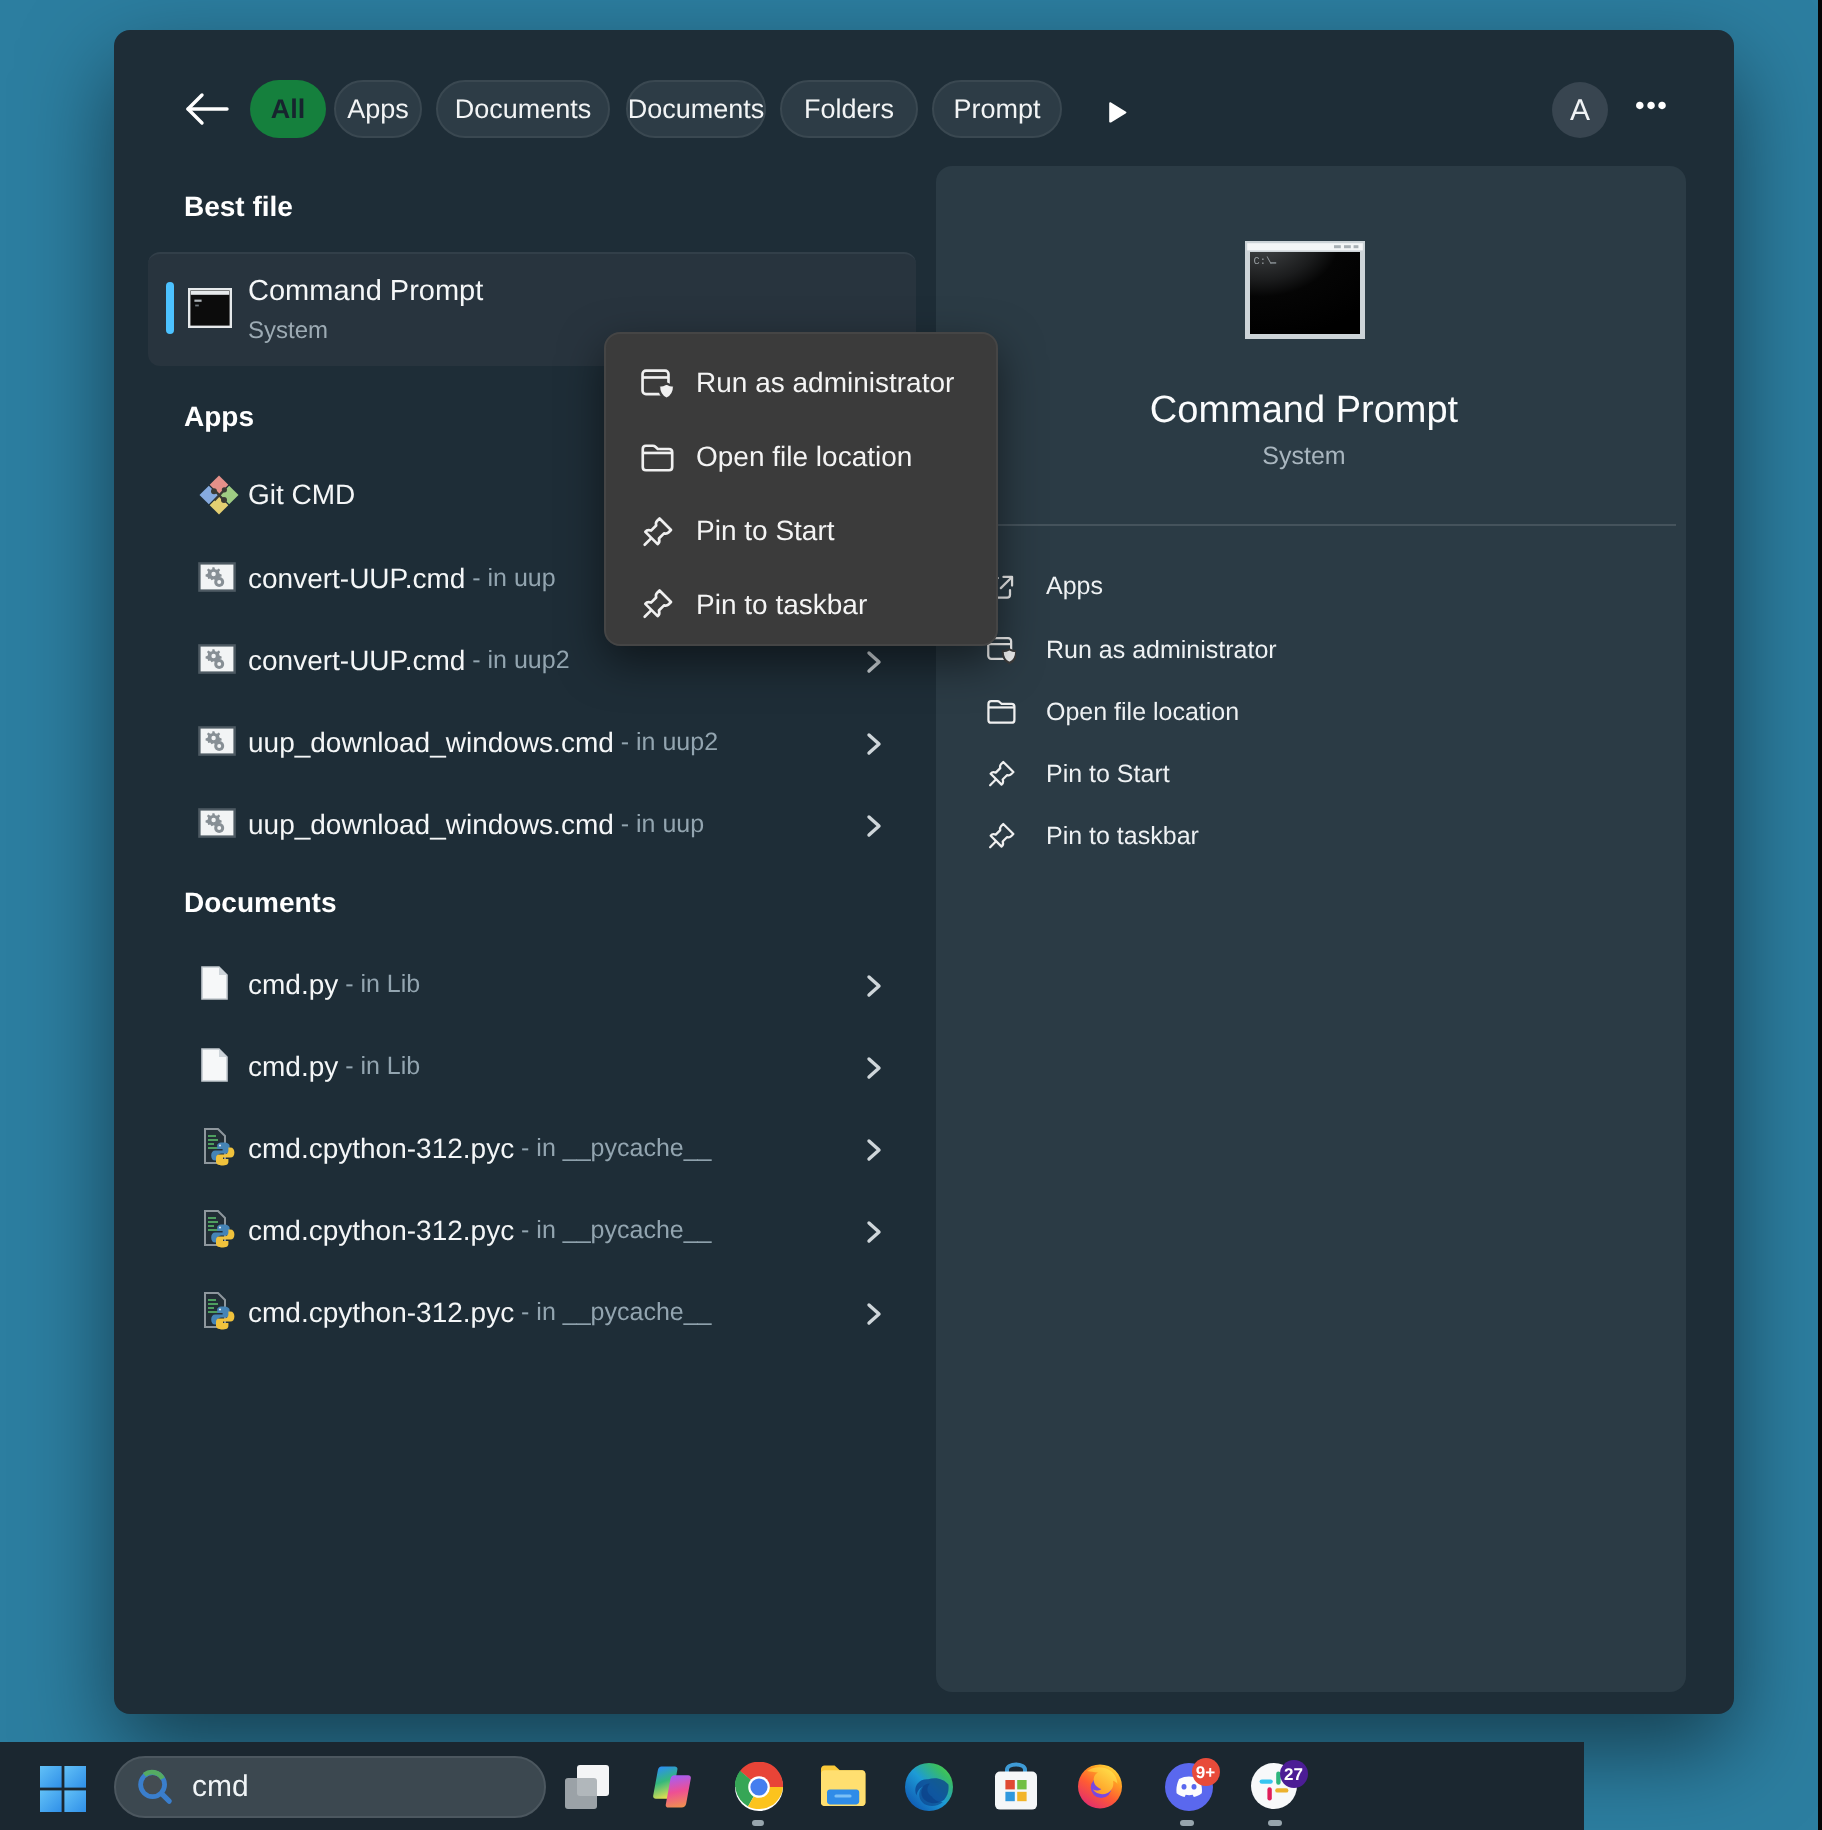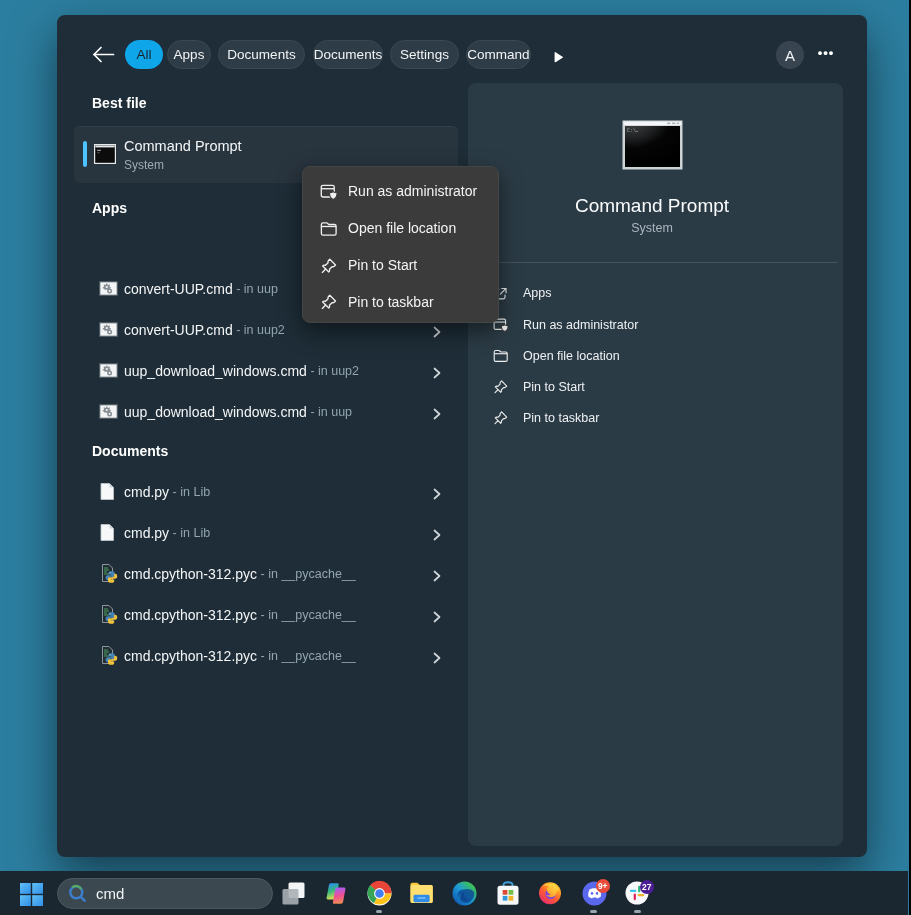--- a/index.html
+++ b/index.html
@@ -1,21 +1,21 @@
 <!DOCTYPE html>
 <html><head><meta charset="utf-8">
 <style>
 *{margin:0;padding:0;box-sizing:border-box}
 html,body{width:911px;height:915px;overflow:hidden}
 body{position:relative;background:#2c7ea0;font-family:"Liberation Sans",sans-serif;-webkit-font-smoothing:antialiased}
 .abs{position:absolute}
 .panel{position:absolute;left:57px;top:15px;width:810px;height:842px;border-radius:8px;overflow:hidden;background:#1e2d37;box-shadow:0 18px 45px rgba(0,0,0,0.5)}
 .rcol{position:absolute;left:410.5px;top:68px;width:375.5px;height:763px;background:#2b3b45;border-radius:8px}
 .pill{position:absolute;top:25px;height:29px;border-radius:15px;background:#2d3c46;color:#f2f4f5;border:1px solid #3a4851;font-size:13.5px;display:flex;align-items:center;justify-content:center}
-.pill.sel{background:#0ea5e9;color:#17242e;font-weight:400;border:none}
+.pill.sel{background:#15803d;color:#17242e;font-weight:700;border:none}
 .hdr{position:absolute;left:35px;color:#fff;font-size:14px;font-weight:700}
 .row{position:absolute;left:17px;width:384px;height:40px;display:flex;align-items:center}
 .ric{width:25px;margin-left:25px;flex:0 0 25px;display:flex;align-items:center}
 .rt{color:#f4f6f7;font-size:14px;white-space:pre}
 .rs{color:#93a5b0;font-size:12.5px;white-space:pre}
 .chev{position:absolute;right:17px;top:14px}
 .act{position:absolute;left:429px;height:26px;display:flex;align-items:center;color:#eef1f3;font-size:12.5px}
 .act .i{width:37px;flex:0 0 37px;display:flex;align-items:center;padding-left:7px}
 .mrow{position:absolute;left:0;width:197px;height:37px;display:flex;align-items:center;color:#f4f4f4;font-size:14px}
 .mrow .i{width:45px;flex:0 0 45px;display:flex;align-items:center;padding-left:17px}
@@ -27,40 +27,61 @@
 <div class="abs" style="left:35px;top:31px"><svg width="23" height="17" viewBox="0 0 23 17">
 <g stroke="#ffffff" stroke-width="1.7" fill="none" stroke-linecap="round" stroke-linejoin="round">
 <path d="M21.5 8.5 H2"></path>
           <path d="M9 1.5 L2 8.5 L9 15.5"></path>
 </g>
 </svg></div>
 <div class="pill sel" style="left:68px;width:38px">All</div>
 <div class="pill" style="left:110px;width:44px">Apps</div>
 <div class="pill" style="left:161px;width:87px">Documents</div>
 <div class="pill" style="left:256px;width:70px">Documents</div>
-<div class="pill" style="left:333px;width:69px">Settings</div>
-<div class="pill" style="left:409px;width:65px">Command</div>
+<div class="pill" style="left:333px;width:69px">Folders</div>
+<div class="pill" style="left:409px;width:65px">Prompt</div>
 <div class="abs" style="left:497px;top:34px"><svg width="10" height="12" viewBox="0 0 10 12">
         <path d="M1.5 1.2 L9 5.9 c0.3 0.2 0.3 0.5 0 0.7 L1.5 11.2 c-0.4 0.25-0.9 0-0.9-0.5 V1.7 c0-0.5 0.5-0.75 0.9-0.5 z" fill="#fff"></path>
       </svg></div>
 <div class="abs" style="left:719px;top:26px;width:28px;height:28px;border-radius:50%;background:#384550;color:#f0f3f5;font-size:15px;display:flex;align-items:center;justify-content:center">A</div>
 <div class="abs" style="left:757px;top:30px;width:24px;color:#fff;font-size:13px;letter-spacing:1px;text-align:center;font-weight:700">•••</div>
 <div class="hdr" style="top:80px">Best file</div>
 <div class="abs" style="left:17px;top:111px;width:384px;height:57px;border-radius:6px;background:#28343e;border-top:1px solid #323f49">
 <div class="abs" style="left:9px;top:14px;width:3.5px;height:26px;border-radius:2px;background:#4cc2ff"></div>
 <div class="abs" style="left:20px;top:17px"><svg width="22" height="20" viewBox="0 0 22 20">
 <rect x="0.6" y="0.6" width="20.8" height="18.8" fill="#0c0c0c" stroke="#e6e9eb" stroke-width="1.2"></rect>
 <rect x="1.4" y="1.4" width="19.2" height="2" fill="#e6e9eb"></rect>
 <rect x="3.2" y="5.8" width="3.6" height="1.1" fill="#aeb4b8"></rect>
 <rect x="3.6" y="8.3" width="1.8" height="0.9" fill="#70787d"></rect>
 </svg></div>
 <div class="abs" style="left:50px;top:11px;color:#f5f7f8;font-size:14.5px">Command Prompt</div>
 <div class="abs" style="left:50px;top:31px;color:#9dabb4;font-size:12px">System</div>
 </div>
 <div class="hdr" style="top:185px">Apps</div>
+<div class="row" style="top:212px">
+      <span class="ric">
+        <svg width="21" height="21" viewBox="0 0 21 21">
+<g transform="rotate(45 10.5 10.5)">
+<rect x="3.6" y="3.6" width="6.6" height="6.6" fill="#e49089"></rect>
+<rect x="10.8" y="3.6" width="6.6" height="6.6" fill="#9fcc83"></rect>
+<rect x="3.6" y="10.8" width="6.6" height="6.6" fill="#86aade"></rect>
+<rect x="10.8" y="10.8" width="6.6" height="6.6" fill="#e3cf72"></rect>
+</g>
+<g stroke="#3a3a34" stroke-width="1.1" fill="none">
+<path d="M8.2 13.2 L12.6 8.6"></path>
+            <path d="M9.2 9.0 L12.4 12.6"></path>
+</g>
+<circle cx="8" cy="8.6" r="1.5" fill="#3a3a34"></circle>
+<circle cx="13" cy="13" r="1.5" fill="#3a3a34"></circle>
+<circle cx="13.2" cy="7.9" r="1.3" fill="#3a3a34"></circle>
+</svg>
+      </span>
+      <span class="rt">Git CMD</span>
+      <span class="rs"></span>
+    </div>
 <div class="row" style="top:253.5px">
       <span class="ric">
         <svg width="19" height="17" viewBox="0 0 19 17">
 <rect x="0.7" y="1.7" width="17.6" height="13.6" fill="#f2f4f5" stroke="#4e5a63" stroke-width="1.2"></rect>
 <g fill="#878f95">
 <path d="M7.2 3.6 l1 0 .3 1 1 .3 .9-.6 .7.7-.6.9 .3 1 1 .3 0 1-1 .3-.3 1-1-.2-.7.8-1-.5-1 .5-.7-.8-1 .2-.3-1-1-.3 0-1 1-.3 .3-1-.6-.9 .7-.7 .9.6 1-.3z"></path>
 <circle cx="10.6" cy="11" r="2.5"></circle>
 </g>
 <circle cx="7.8" cy="7" r="1.1" fill="#f2f4f5"></circle>
 <circle cx="10.6" cy="11" r="1" fill="#f2f4f5"></circle>
@@ -333,21 +354,21 @@
         <svg width="17" height="17" viewBox="0 0 16 16">
           <g fill="none" stroke="#f0f0f0" stroke-width="1.25" stroke-linecap="round" stroke-linejoin="round">
 <path d="M9.2 2.1 L14.6 7.5 L13.4 8.7 C12.8 9.3 12.1 9.3 11.3 9.1 L8.9 11.5 C9.3 12.6 9.1 13.6 8.3 14.2 L2.5 8.4 C3.1 7.6 4.1 7.4 5.2 7.8 L7.6 5.4 C7.4 4.6 7.4 3.9 8 3.3 Z"></path>
 <path d="M5.1 11.6 L2.2 14.5"></path>
 </g>
         </svg>
       </span>
       <span>Pin to taskbar</span>
     </div>
 </div>
-<div class="abs" style="left:0;top:871px;width:908px;height:44px;background:#1b2730">
+<div class="abs" style="left:0;top:871px;width:792px;height:44px;background:#1b2730">
 <div class="abs" style="left:20px;top:12px"><svg width="23" height="23" viewBox="0 0 23 23">
 <defs>
           <linearGradient id="wg" x1="0" y1="0" x2="1" y2="1">
             <stop offset="0" stop-color="#62c1f7"></stop>
             <stop offset="1" stop-color="#2f8fe8"></stop>
           </linearGradient>
         </defs>
 <rect x="0" y="0" width="10.8" height="10.8" fill="url(#wg)"></rect>
 <rect x="12.2" y="0" width="10.8" height="10.8" fill="url(#wg)"></rect>
 <rect x="0" y="12.2" width="10.8" height="10.8" fill="url(#wg)"></rect>

